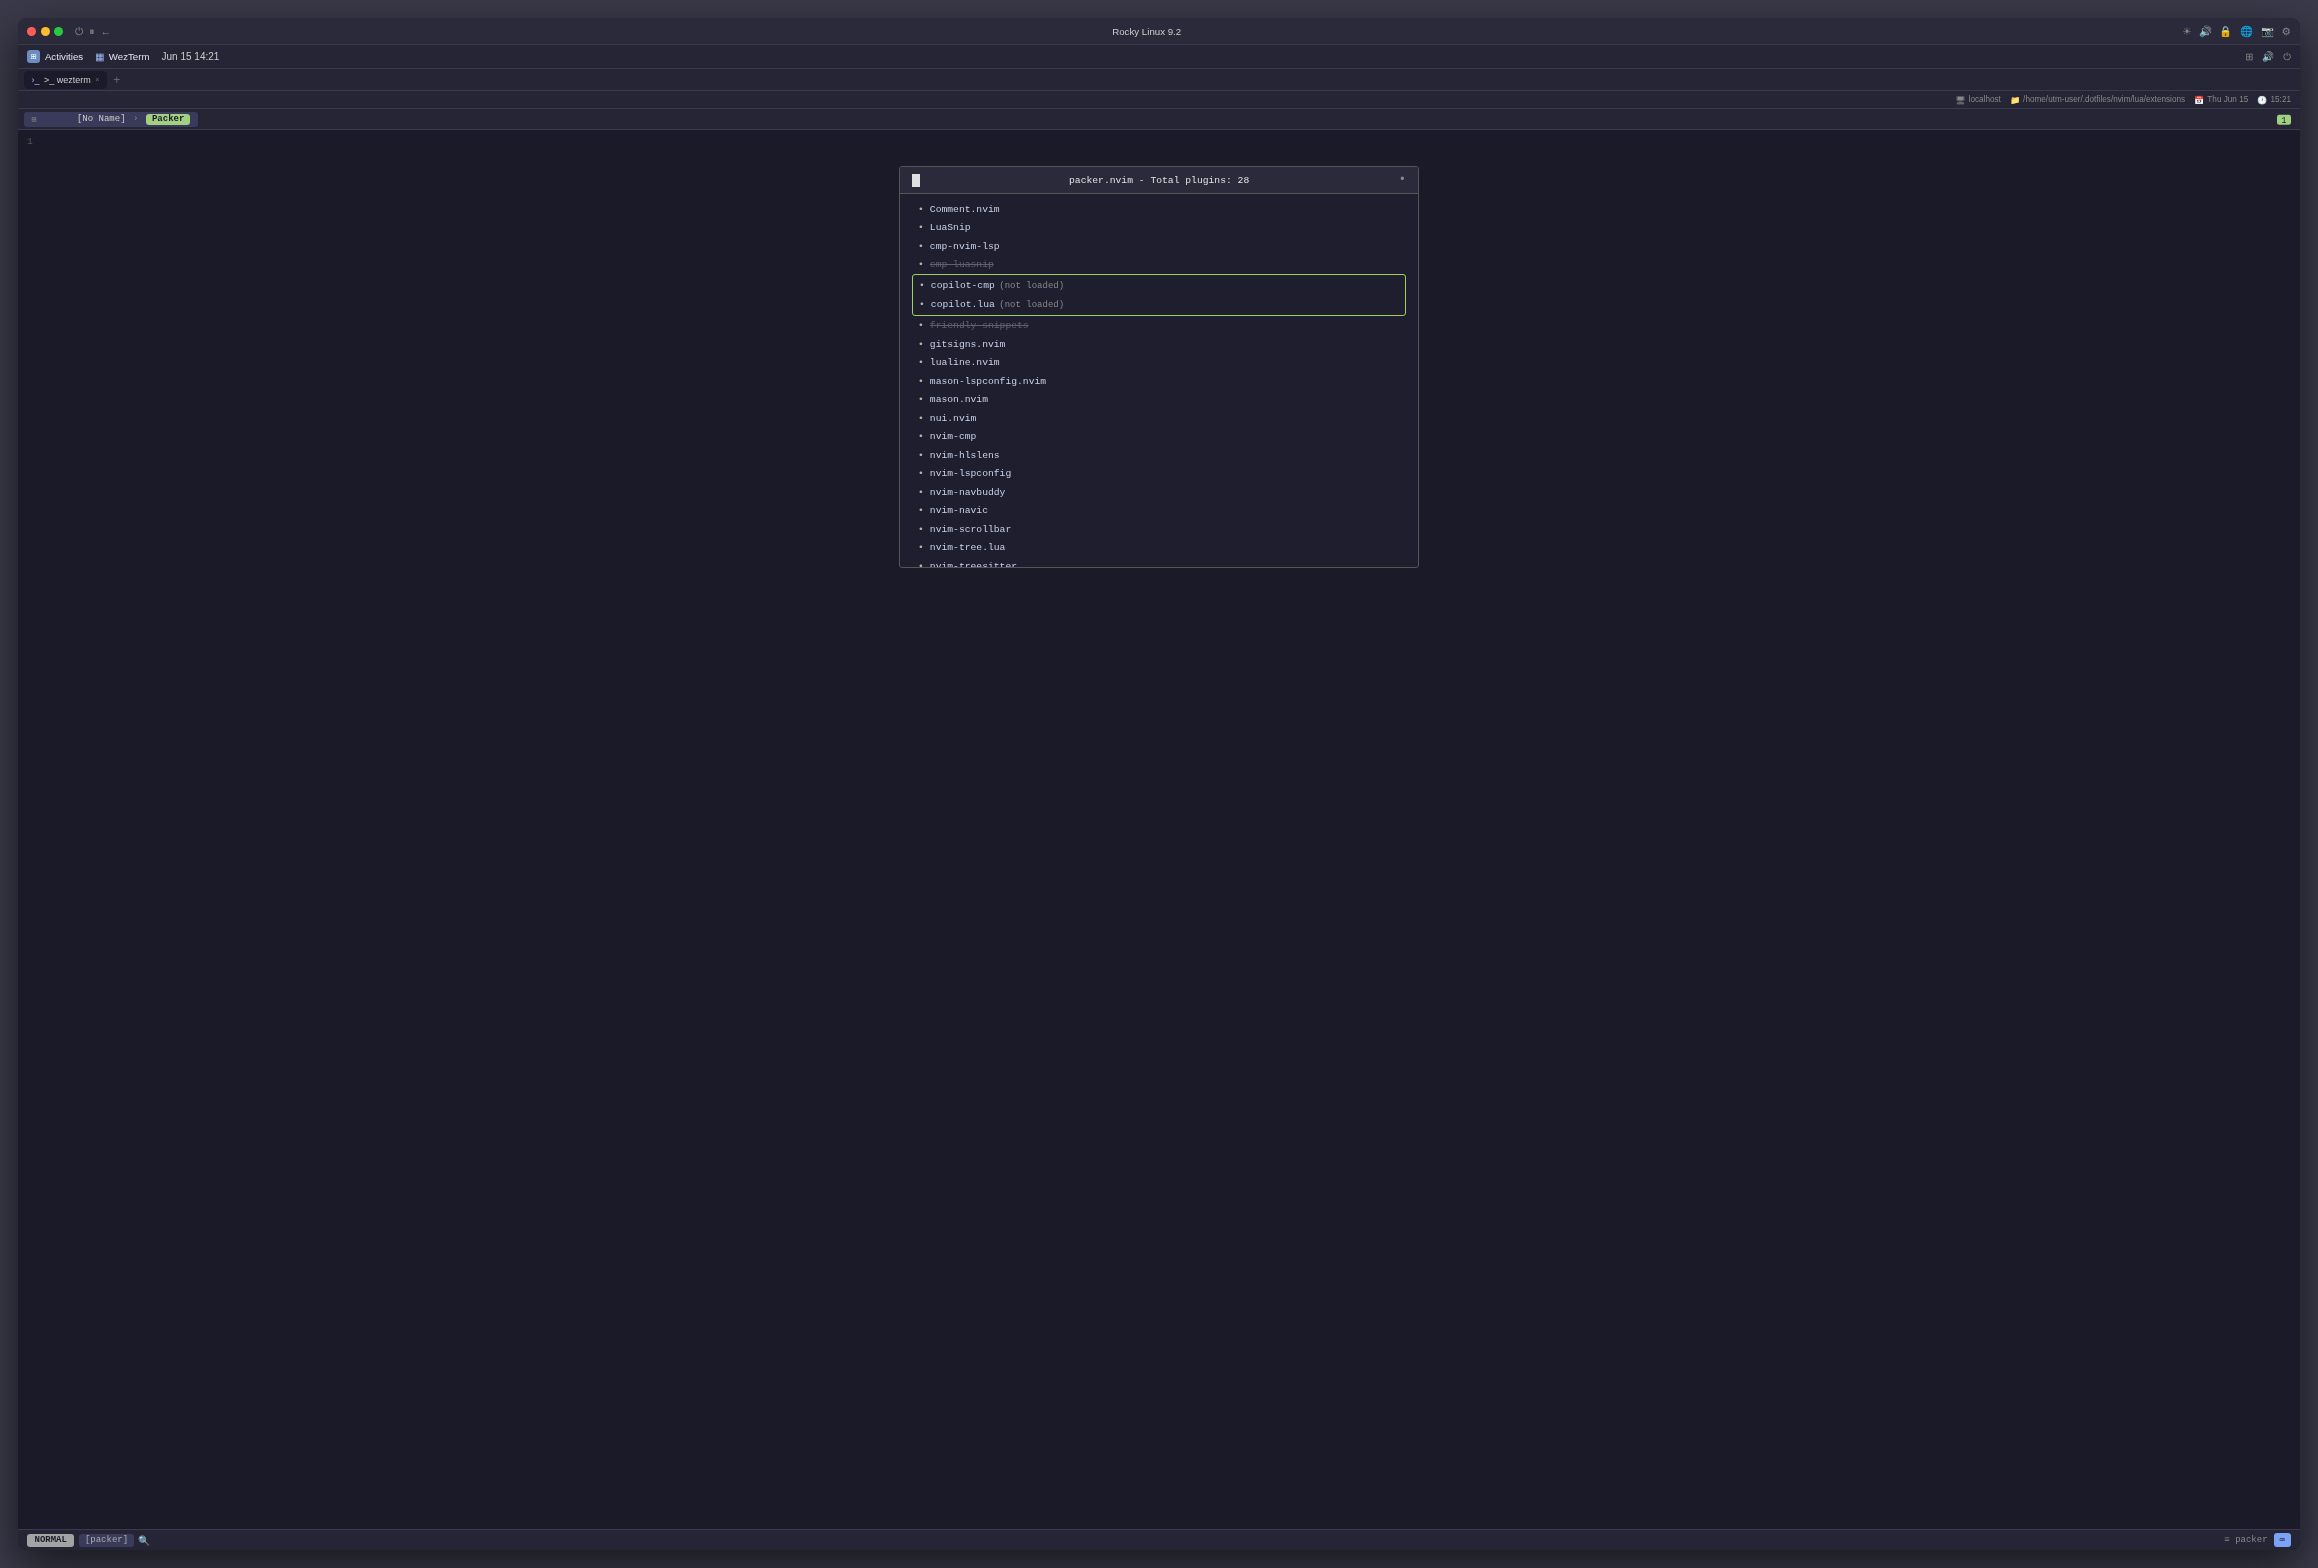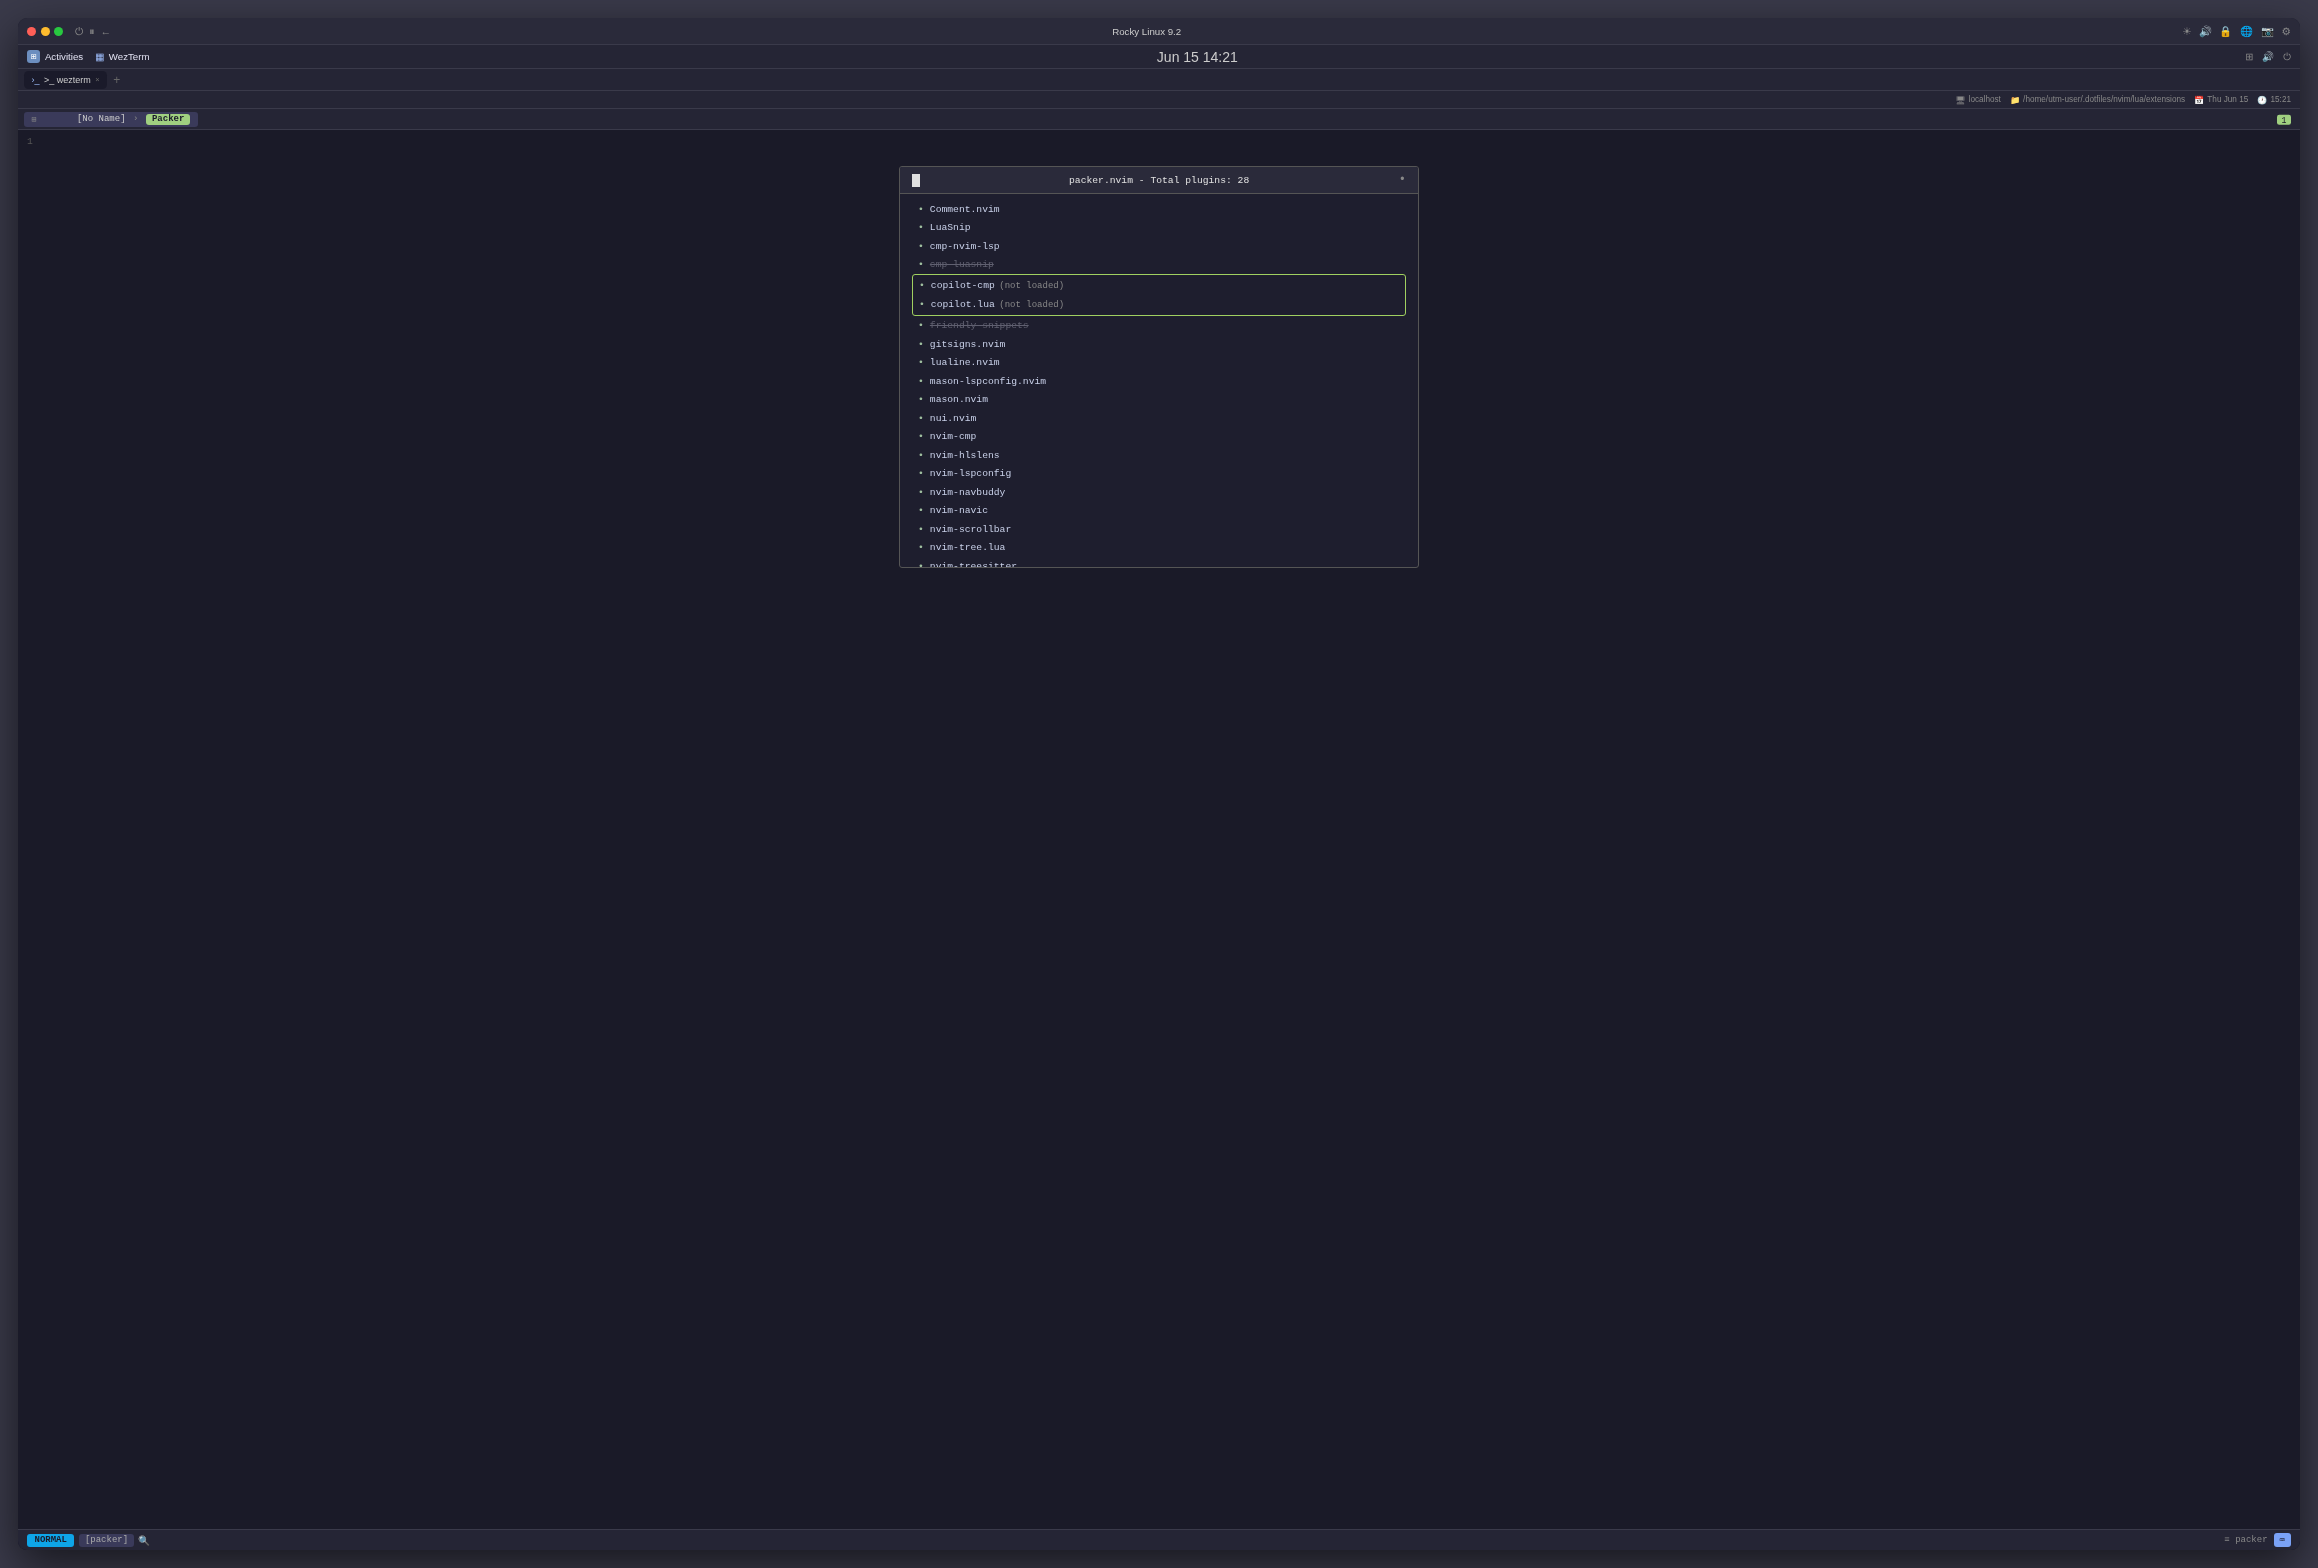--- a/index.html
+++ b/index.html
@@ -130,23 +130,22 @@
       cursor: pointer;
     }
 
     .wezterm-icon {
       color: #a0c0ff;
       font-size: 9.7px;
     }
 
     .menubar-center {
       flex: 1;
-      text-align: center;
       color: #ccc;
-      font-size: 14px;
+      font-size: 10px;
     }
 
     .menubar-right {
       display: flex;
       gap: 9px;
       align-items: center;
     }
 
     .menubar-right-icon {
       color: #888;
@@ -395,21 +394,21 @@
       background: #252535;
       display: flex;
       align-items: center;
       padding: 0 9px;
       gap: 0;
       flex-shrink: 0;
       border-top: 0.7px solid #3a3a4a;
     }
 
     .status-normal {
-      background: #0ea5e9;
+      background: #a3a3a3;
       color: #1a1a2a;
       padding: 1.5px 7.5px;
       border-radius: 3px;
       font-family: 'Courier New', monospace;
       font-size: 9px;
       font-weight: bold;
     }
 
     .status-packer-badge {
       background: #3a3a5a;

